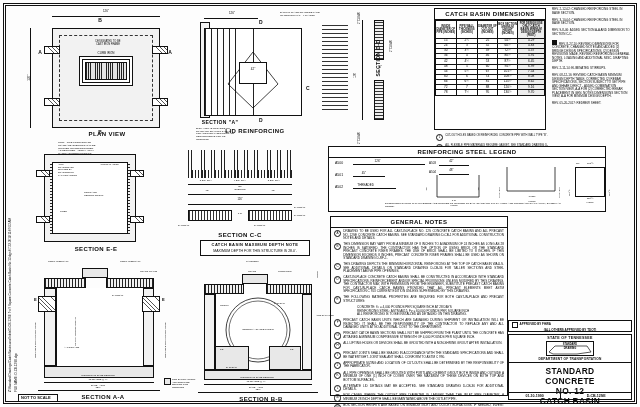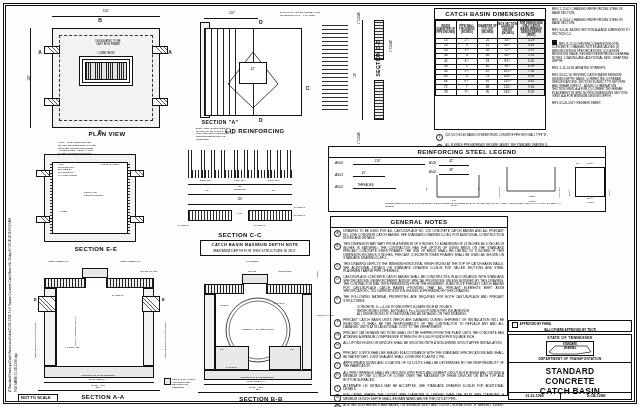--- a/index.html
+++ b/index.html
@@ -521,20 +521,21 @@
         </div>
         <div style="position:absolute;left:0;top:5px;width:46px;text-align:center;font-size:2.6px;font-weight:bold;">
           <span>DRAWING</span>
         </div>
       </div>
       <div id="tbdept">DEPARTMENT OF TRANSPORTATION</div>
     </div>
     <div id="tbname" style="padding-top:3px;">
       <div>STANDARD</div>
       <div>CONCRETE</div>
+      <div>NO. 12</div>
       <div>CATCH BASIN</div>
     </div>
     <div id="tbnum" style="position:absolute;left:0;bottom:0;width:100%;">
       <div style="flex:0 0 42%;border-right:.7px solid #111;">01-10-1990</div>
       <div style="flex:1;">D-CB-12SE</div>
     </div>
   </div>
 
   <div class="abs" style="left:28px;top:258px;width:150px;height:142px;">
 

